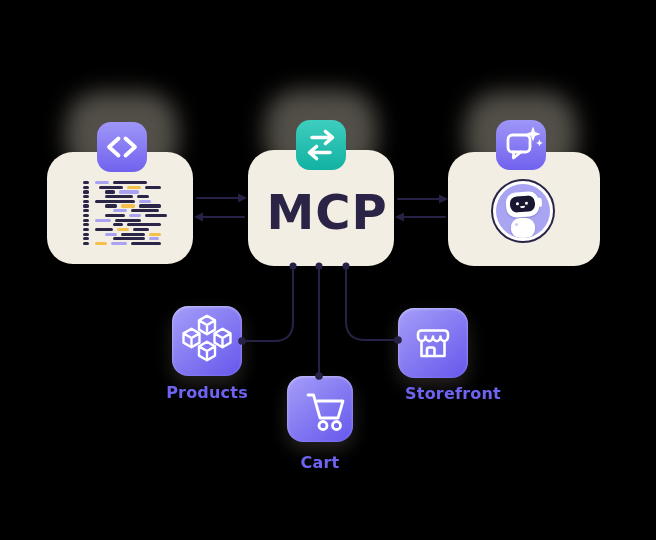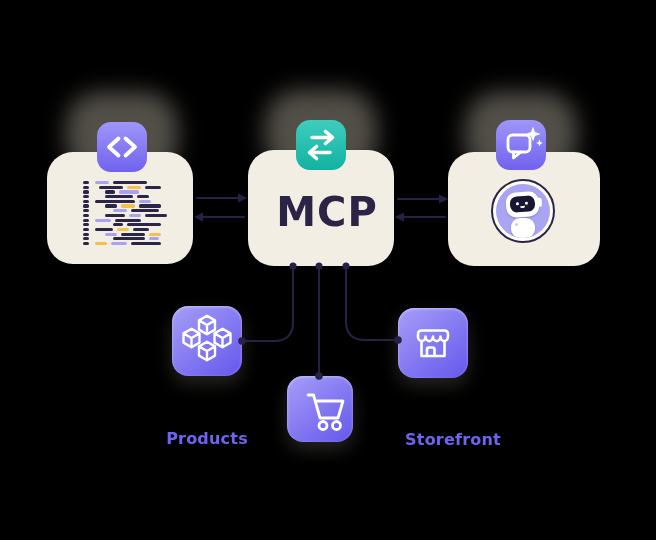--- a/index.html
+++ b/index.html
@@ -6,21 +6,21 @@
   .stage{position:relative;width:656px;height:540px;overflow:hidden;background:#000;
          font-family:"DejaVu Sans","Liberation Sans",sans-serif;}
   .halo{position:absolute;width:112px;height:84px;border-radius:34px;
         background:var(--halo);filter:blur(11px);z-index:1;}
   .card{position:absolute;background:var(--card);border-radius:26px;z-index:2;}
   .badge{position:absolute;width:50px;height:50px;border-radius:14px;z-index:3;
          display:flex;align-items:center;justify-content:center;}
   .badge.purple{background:linear-gradient(180deg,var(--purple-top),var(--purple-bottom));}
   .badge.teal{background:linear-gradient(180deg,var(--teal-top),var(--teal-bottom));}
   .mcp{position:absolute;inset:0;display:flex;align-items:center;justify-content:center;
-       padding-top:8px;color:var(--navy-text);font-size:40px;font-weight:bold;letter-spacing:1px;margin-left:12px;}
+       padding-top:8px;color:var(--navy-text);font-size:48px;font-weight:bold;letter-spacing:1px;margin-left:12px;}
   
   .code{position:absolute;left:36px;top:29px;width:104px;}
   .code-row{position:relative;height:3.2px;margin-bottom:1.5px;}
   .seg{position:absolute;top:0;height:3.2px;border-radius:1.6px;}
   .seg.navy{background:var(--code-navy);}
   .seg.lav{background:var(--code-lav);}
   .seg.amber{background:var(--code-amber);}
   
   .avatar{position:absolute;left:43px;top:27px;width:64px;height:64px;border-radius:50%;
           background:#fff;border:2px solid var(--navy-text);box-sizing:border-box;}
@@ -35,21 +35,21 @@
   .bot-ear{position:absolute;right:-2.5px;top:7px;width:5px;height:9px;border-radius:2.5px;background:#fff;}
   .bot-body{position:absolute;left:15px;top:34px;width:24px;height:20px;background:#fff;border-radius:9px;
           box-shadow:0 1px 2px rgba(40,35,80,.2);}
   .bot-dot{position:absolute;left:4px;top:5px;width:3px;height:3px;border-radius:50%;background:#cfcbf2;}
   
   .tile{position:absolute;border-radius:16px;z-index:3;
         background:linear-gradient(140deg,var(--tile-top),var(--tile-bottom));
         display:flex;align-items:center;justify-content:center;
         box-shadow:0 8px 18px rgba(125,120,110,0.30), inset 0 1px 3px rgba(255,255,255,0.45);}
   .label{position:absolute;width:160px;text-align:center;color:var(--label);
-         font-size:16px;font-weight:600;letter-spacing:.2px;z-index:3;margin-top:46px;}
+         font-size:16px;font-weight:600;letter-spacing:.2px;z-index:3;}
   
   .wires{position:absolute;inset:0;z-index:4;pointer-events:none;}
   .w{stroke:var(--line);stroke-width:2;fill:none;stroke-linecap:round;}
   .ah{fill:var(--line);stroke:none;}
   .dot{fill:var(--line);stroke:none;}
   .wstroke{stroke:#fff;fill:none;stroke-linecap:round;stroke-linejoin:round;}
   .wfill{fill:#fff;stroke:none;}
 </style>
 </head>
 <body style="background: rgb(0, 0, 0);">
@@ -201,20 +201,21 @@
   </div>
   <div class="tile" style="left:398px;top:308px;width:70px;height:70px">
     <svg width="70" height="70" viewBox="0 0 70 70">
       <path class="wstroke" stroke-width="2.6" d="M20,28.5 v-2.5 a3.5,3.5 0 0 1 3.5,-3.5 h23 a3.5,3.5 0 0 1 3.5,3.5 v2.5 a3.75,4.6 0 0 1 -7.5,0 a3.75,4.6 0 0 1 -7.5,0 a3.75,4.6 0 0 1 -7.5,0 a3.75,4.6 0 0 1 -7.5,0 Z"></path>
       <path class="wstroke" stroke-width="2.6" d="M23.5,34.5 V48 h23 V34.5"></path>
       <path class="wstroke" stroke-width="2.6" d="M29,48 V41.5 a2,2 0 0 1 2,-2 h3.5 a2,2 0 0 1 2,2 V48"></path>
     </svg>
   </div>
 
   <div class="label" style="left:127px;top:383px">Products</div>
+  <div class="label" style="left:240px;top:453px">Cart</div>
   <div class="label" style="left:373px;top:384px">Storefront</div>
 
   <svg class="wires" width="656" height="540" viewBox="0 0 656 540">
     <g>
       <path class="w" d="M197,198 H239"></path>
         <polygon class="ah" points="238,193.5 247,198 238,202.5"></polygon>
     </g>
     <g>
       <path class="w" d="M244,217 H202"></path>
         <polygon class="ah" points="203,212.5 194,217 203,221.5"></polygon>

